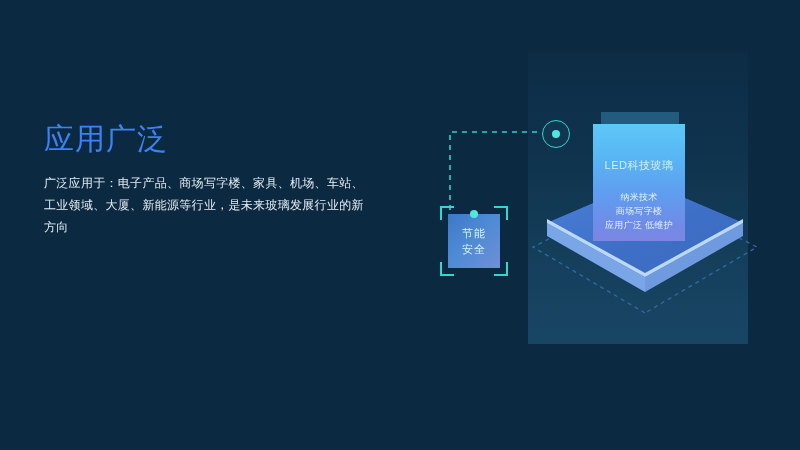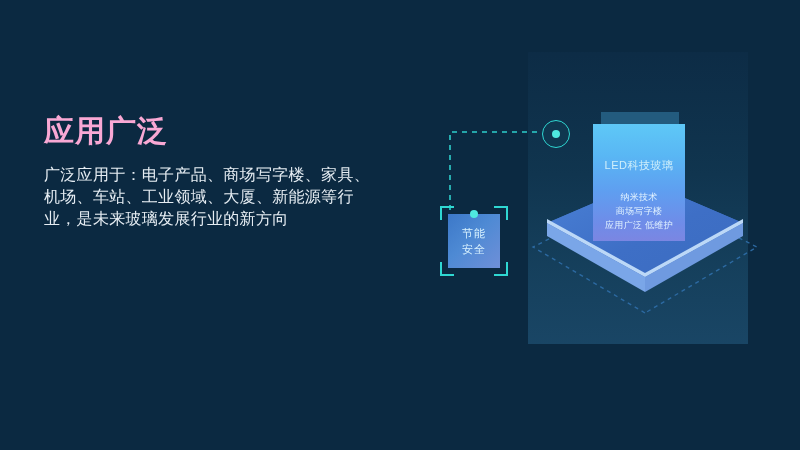--- a/index.html
+++ b/index.html
@@ -37,36 +37,37 @@
   
   .text-block {
     position: absolute;
     left: 44px;
     top: 112px;
     width: 400px;
   }
   .headline-1 {
     font-size: 30px;
     line-height: 38px;
-    color: #f9a8d4;
+    color: #3b82f6;
     letter-spacing: 1px;
-    font-weight: 700;
+    font-weight: 400;
     white-space: nowrap;
+    margin-top: 8px;
   }
   .headline-2 {
     font-size: 30px;
     line-height: 40px;
     color: #ffffff;
     letter-spacing: 1px;
     font-weight: 400;
     white-space: nowrap;
   }
   .body-copy {
     margin-top: 14px;
-    font-size: 16px;
+    font-size: 12px;
     line-height: 22px;
     color: #e6edf3;
     width: 330px;
     letter-spacing: 0.3px;
   }
 
   
   .connector {
     position: absolute;
     left: 430px;

